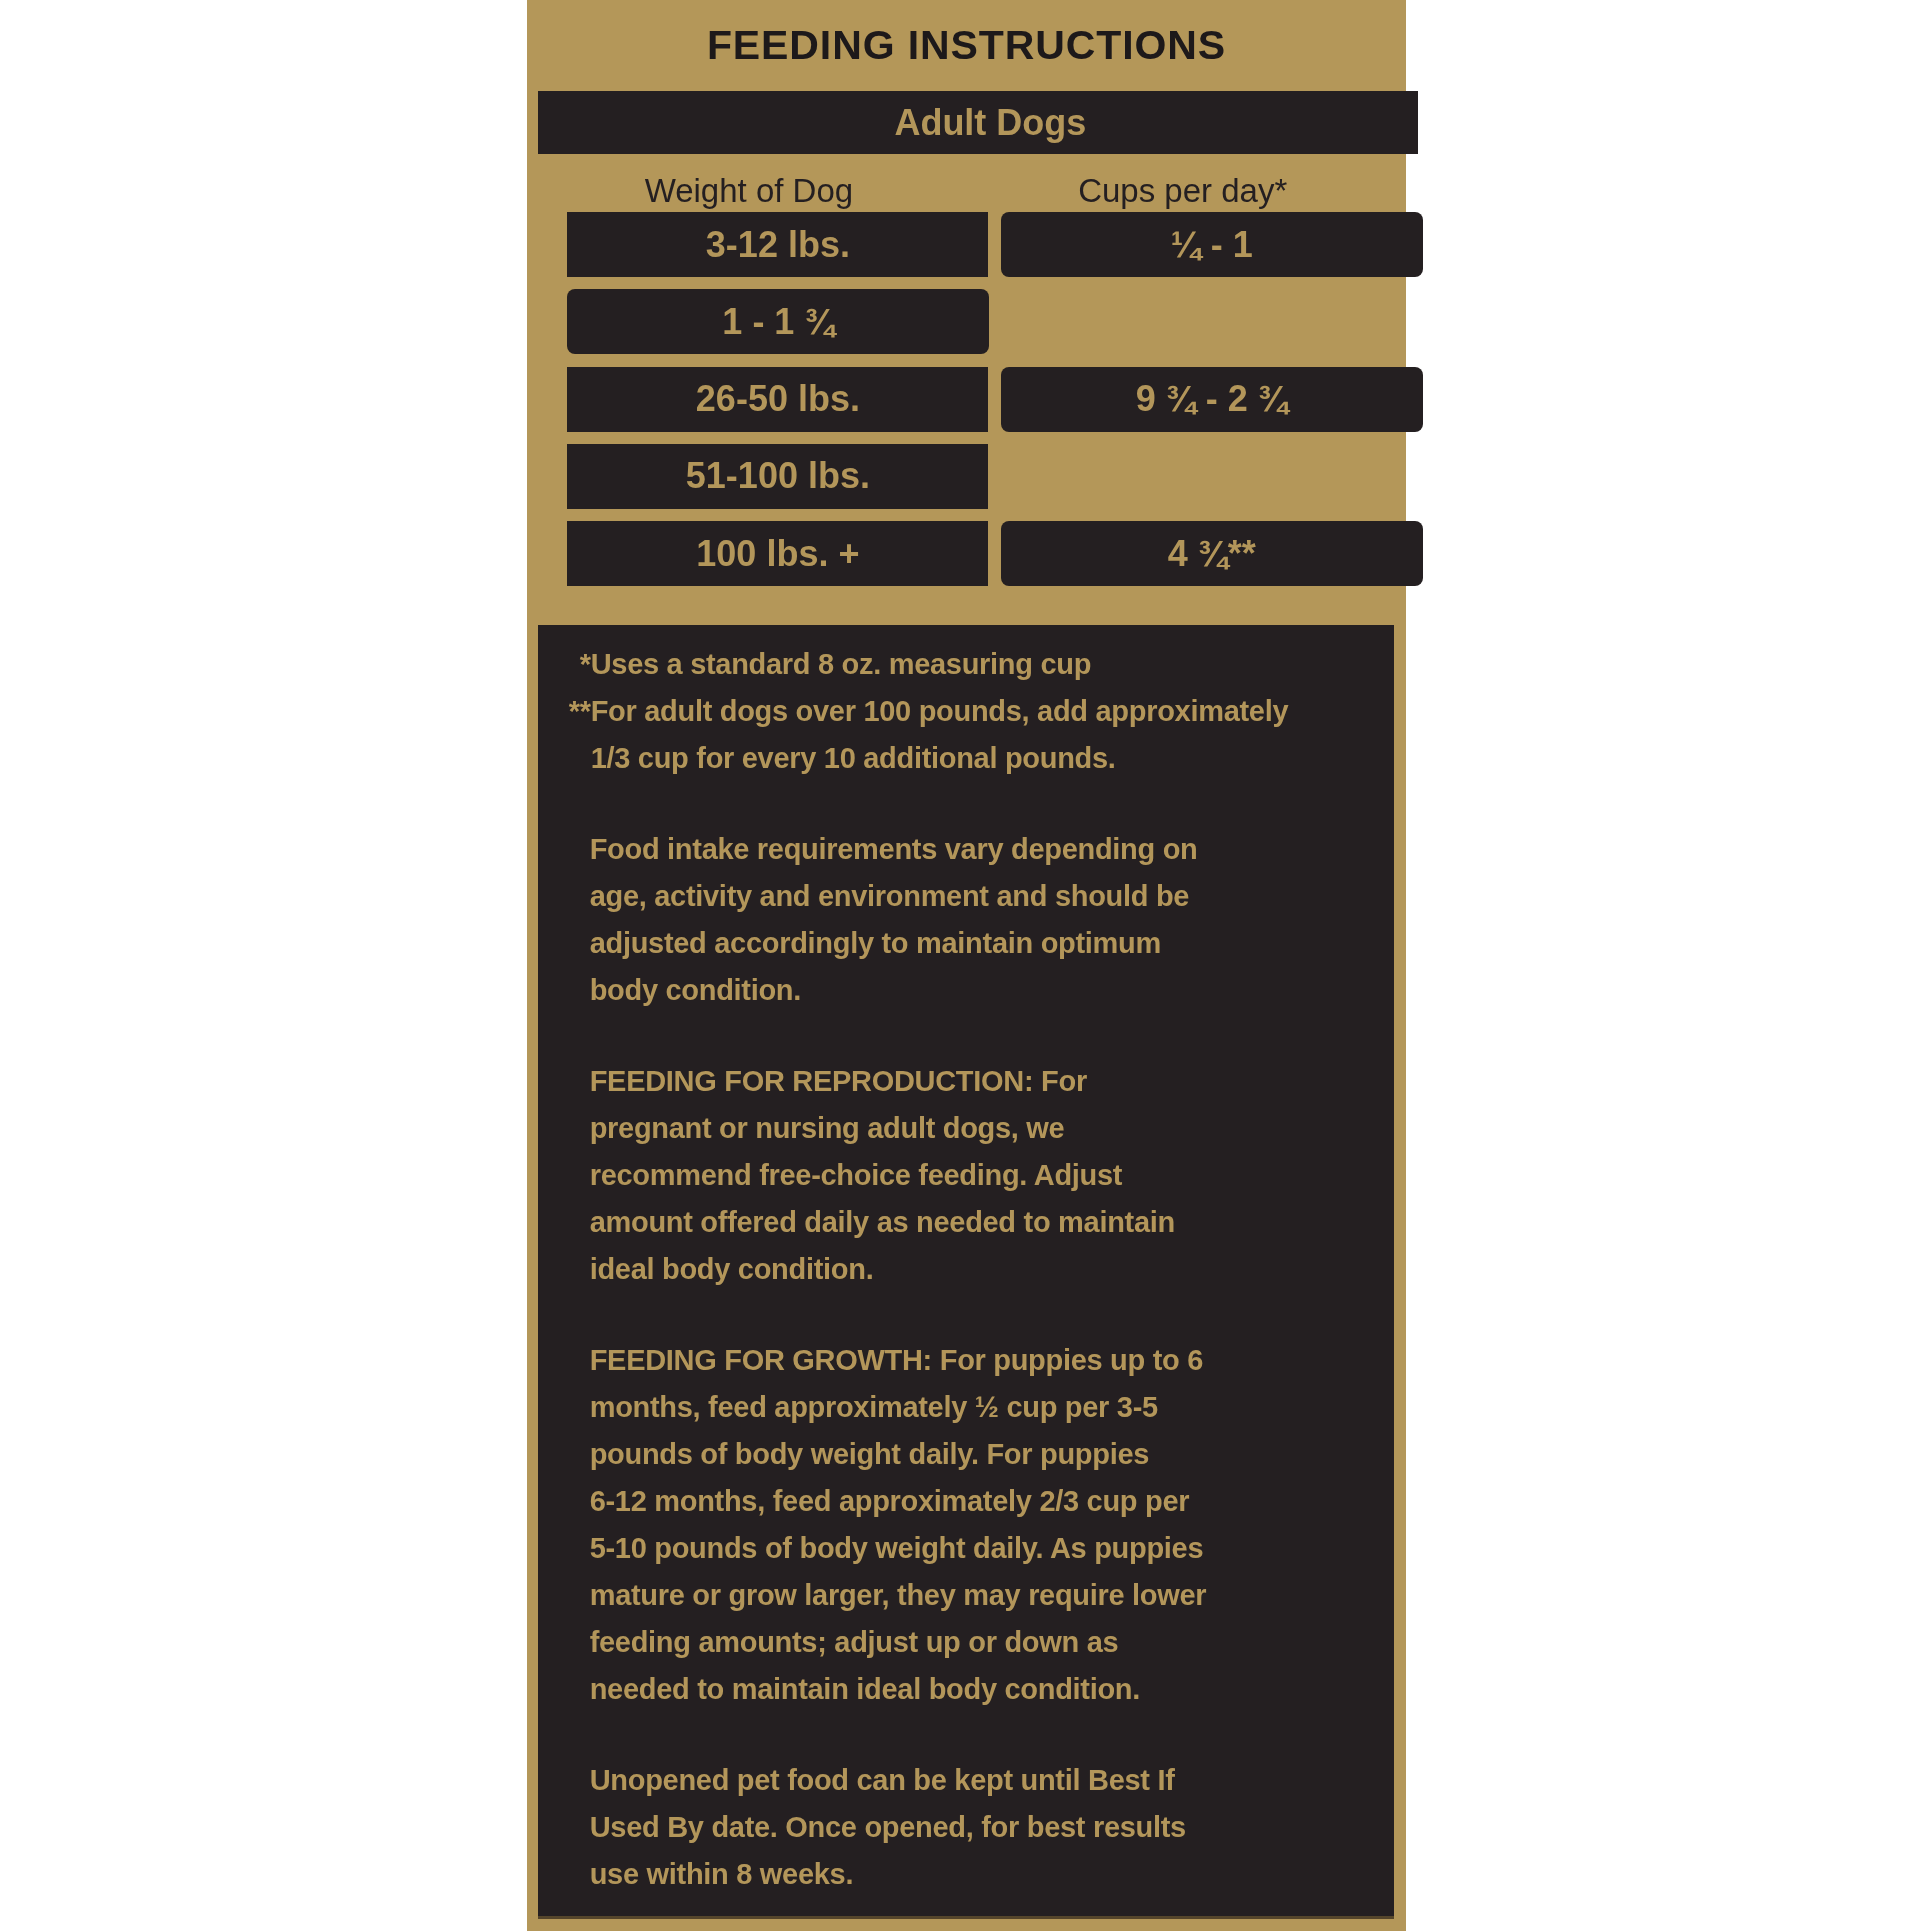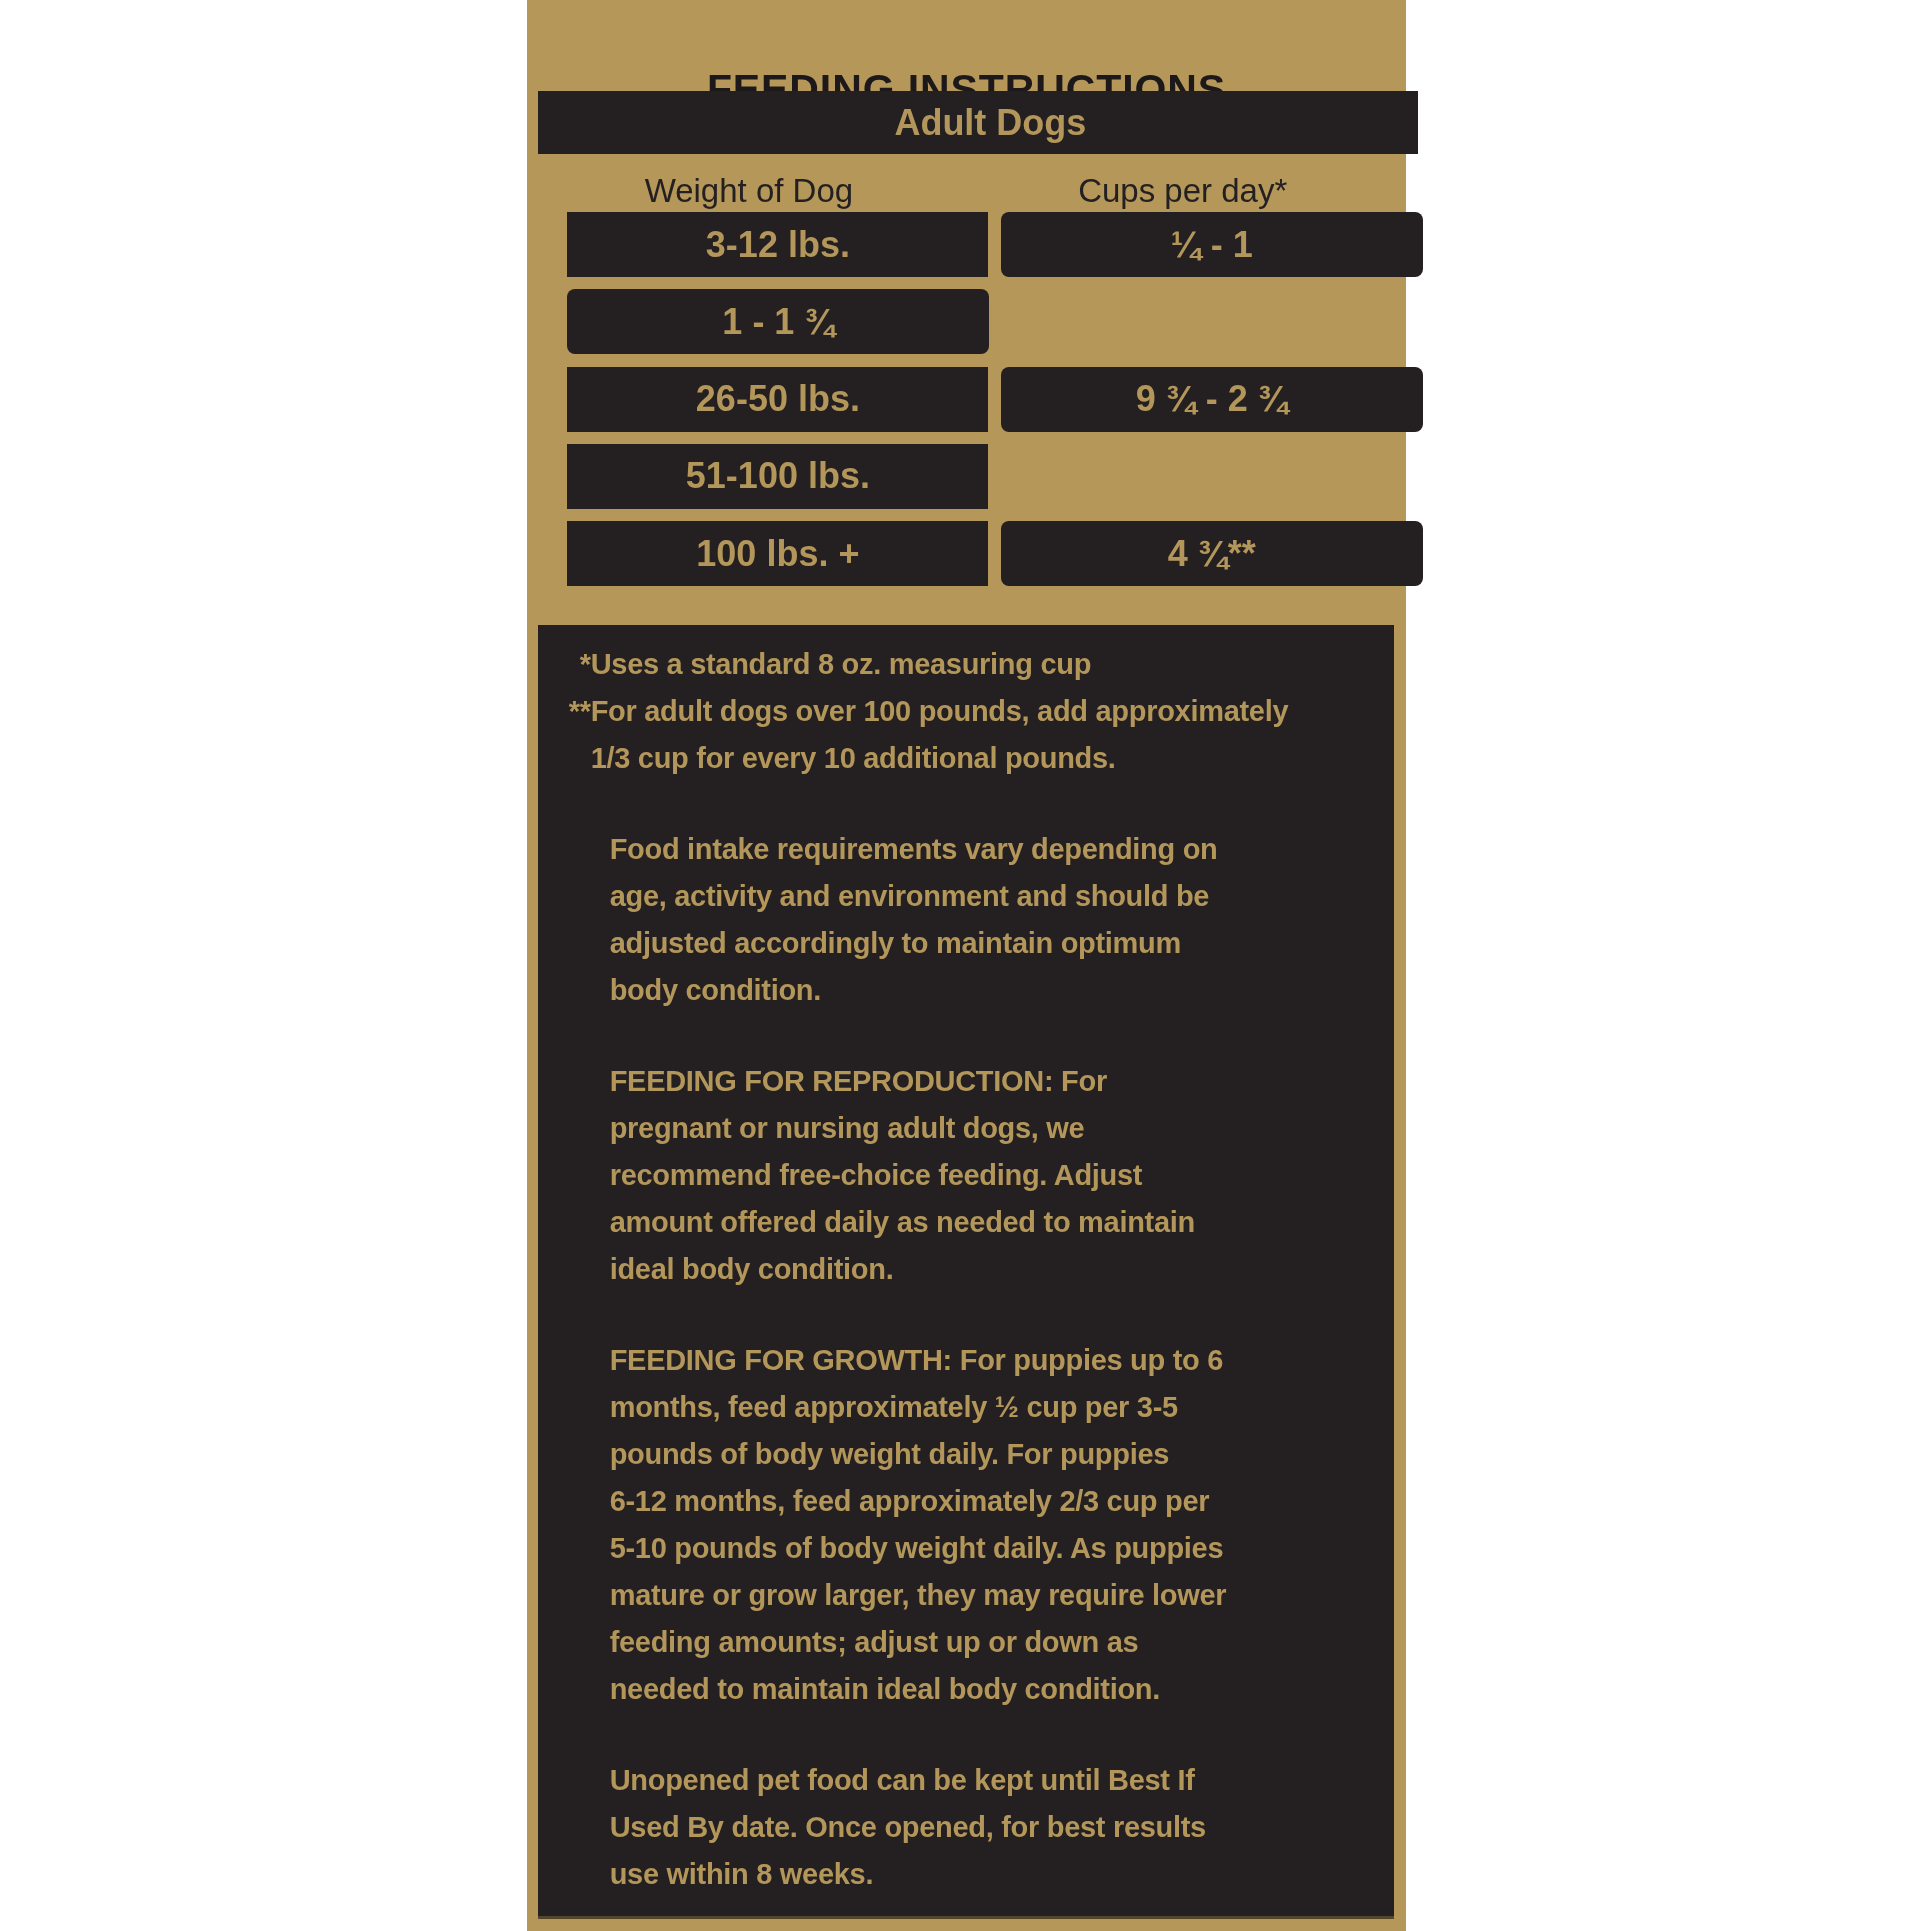--- a/index.html
+++ b/index.html
@@ -24,21 +24,20 @@
 
   .title {
     position: absolute;
     left: 0; top: 0;
     width: 100%; height: 91px;
     display: flex; align-items: center; justify-content: center;
     font-weight: bold;
     font-size: 41px;
     letter-spacing: 0.9px;
     color: #1d191a;
-    margin-top: 44px;
   }
 
   .adult-bar {
     position: absolute;
     left: 11.4px; top: 91px;
     width: 856px; height: 63px;
     background: #241f21;
     display: flex; align-items: center; justify-content: center;
     font-weight: bold;
     font-size: 36px;
@@ -100,21 +99,21 @@
     width: 33px;
     text-align: right;
     white-space: pre;
   }
   .footnote .ftext {
     flex: 1;
     white-space: pre;
   }
 
   .para {
-    margin: 44px 0 0 52px;
+    margin: 44px 0 0 32px;
     white-space: pre;
   }
 </style>
 </head>
 <body>
 
 <div class="page">
   <div class="label">
 
     <div class="title">FEEDING INSTRUCTIONS</div>

